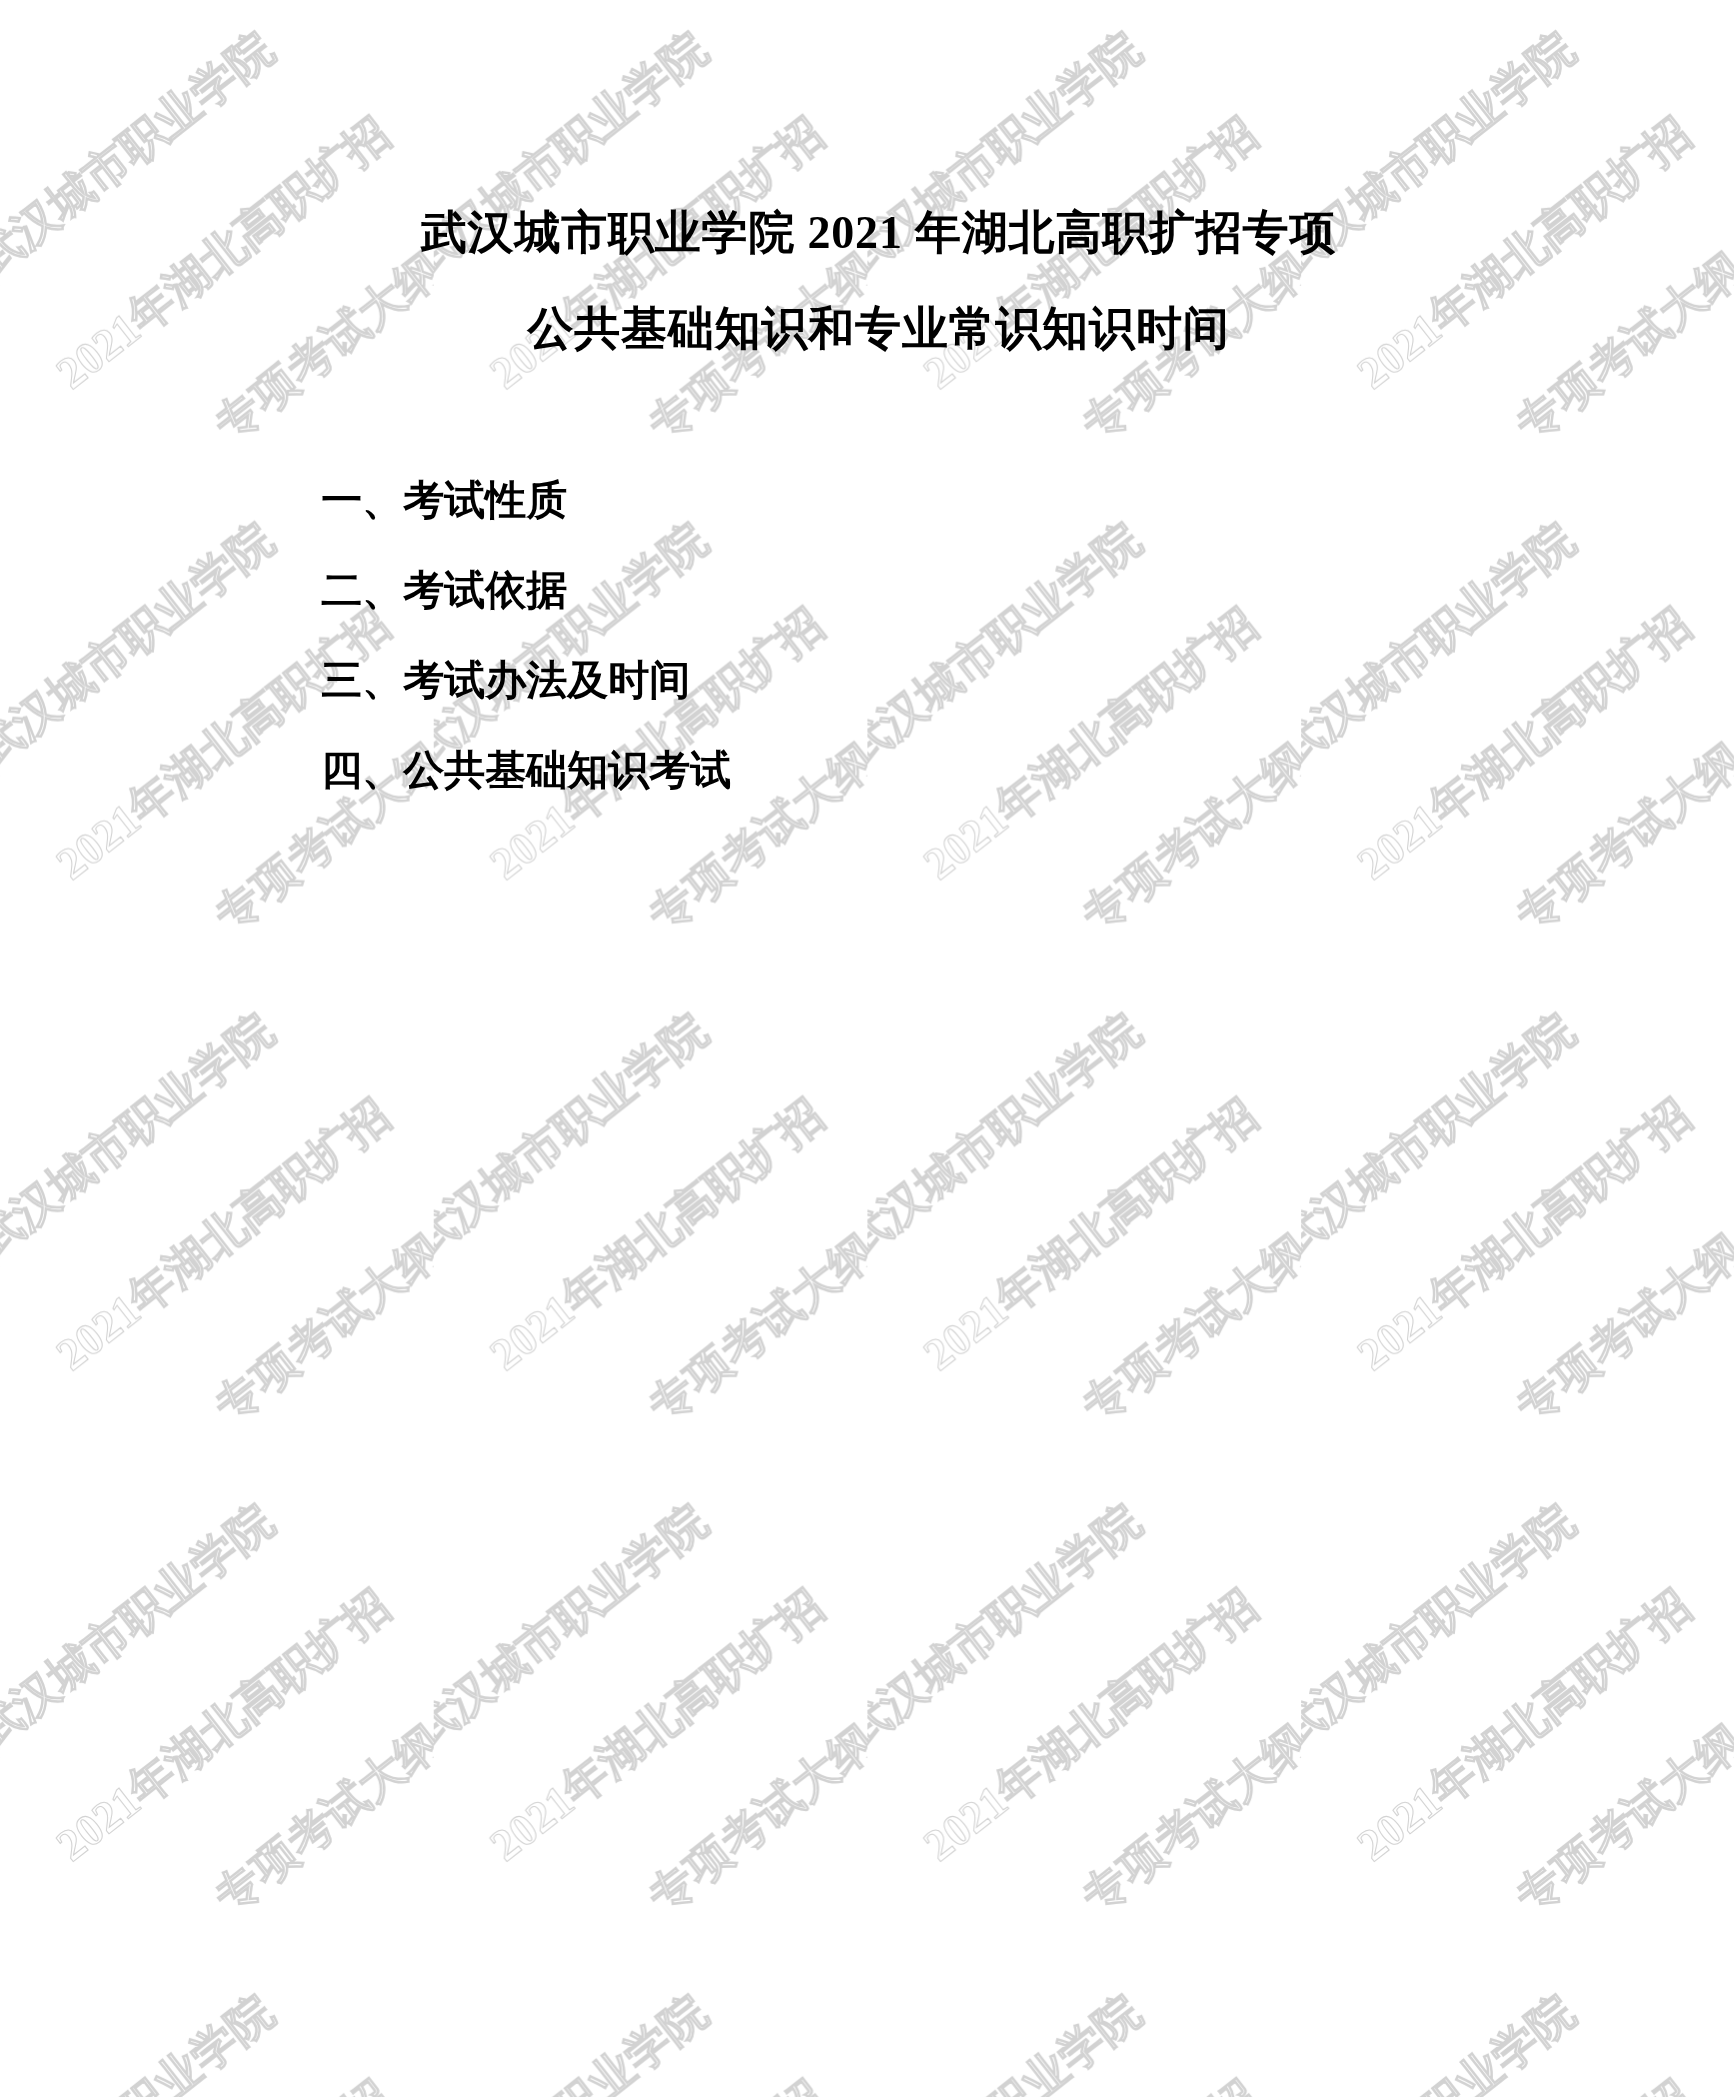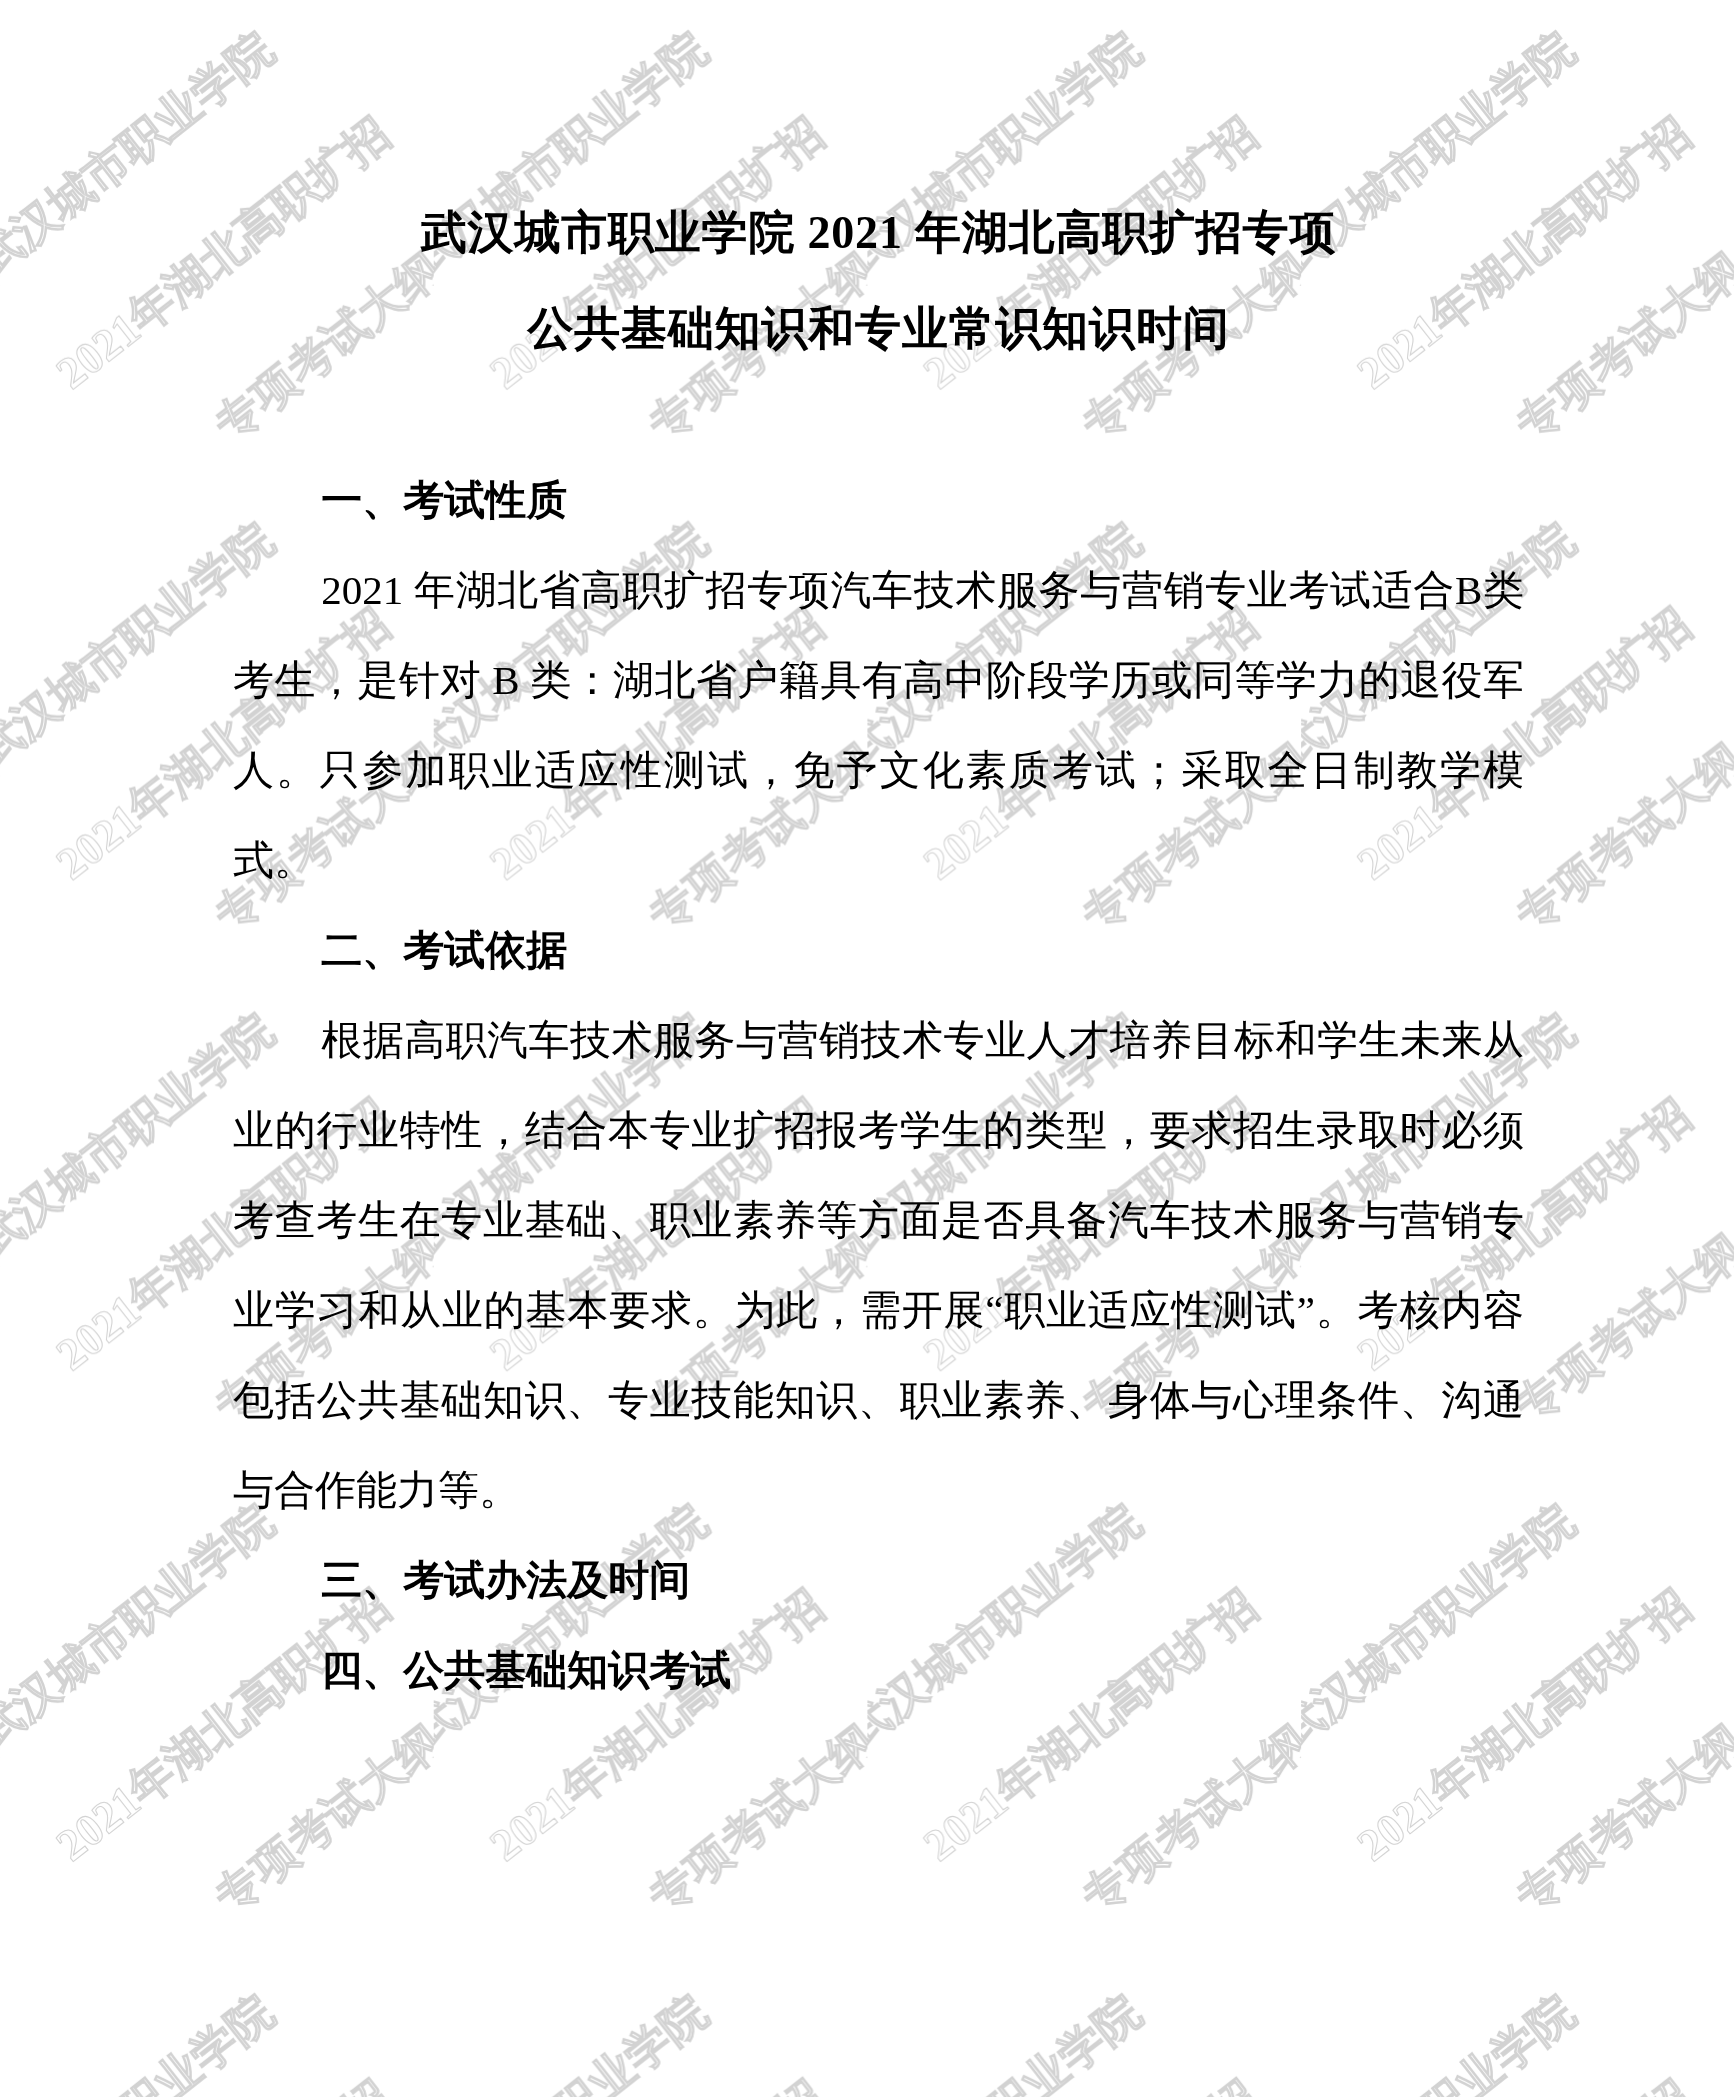--- a/index.html
+++ b/index.html
@@ -85,24 +85,22 @@
   </svg>
 
   <div class="content">
 
     <h1 class="doc-title">
       <span class="title-line">武汉城市职业学院 2021 年湖北高职扩招专项</span>
       <span class="title-line">公共基础知识和专业常识知识时间</span>
     </h1>
 
     <h2 class="sec-heading">一、考试性质</h2>
-    <p class="body-para">2021 年湖北省高职扩招专项汽车技术服务与营销专业考试适合B类考生，是针对 B 类：湖北省户籍具有高中阶段学历或同等学力的退役军人。只参加职业适应性测试，免予文化素质考试；采取全日制教学模式。</p>
 
     <h2 class="sec-heading">二、考试依据</h2>
-    <p class="body-para">根据高职汽车技术服务与营销技术专业人才培养目标和学生未来从业的行业特性，结合本专业扩招报考学生的类型，要求招生录取时必须考查考生在专业基础、职业素养等方面是否具备汽车技术服务与营销专业学习和从业的基本要求。为此，需开展“职业适应性测试”。考核内容包括公共基础知识、专业技能知识、职业素养、身体与心理条件、沟通与合作能力等。</p>
 
     <h2 class="sec-heading">三、考试办法及时间</h2>
 
     <h2 class="sec-heading">四、公共基础知识考试</h2>
 
   </div>
 </div>
 
 
 </body></html>

